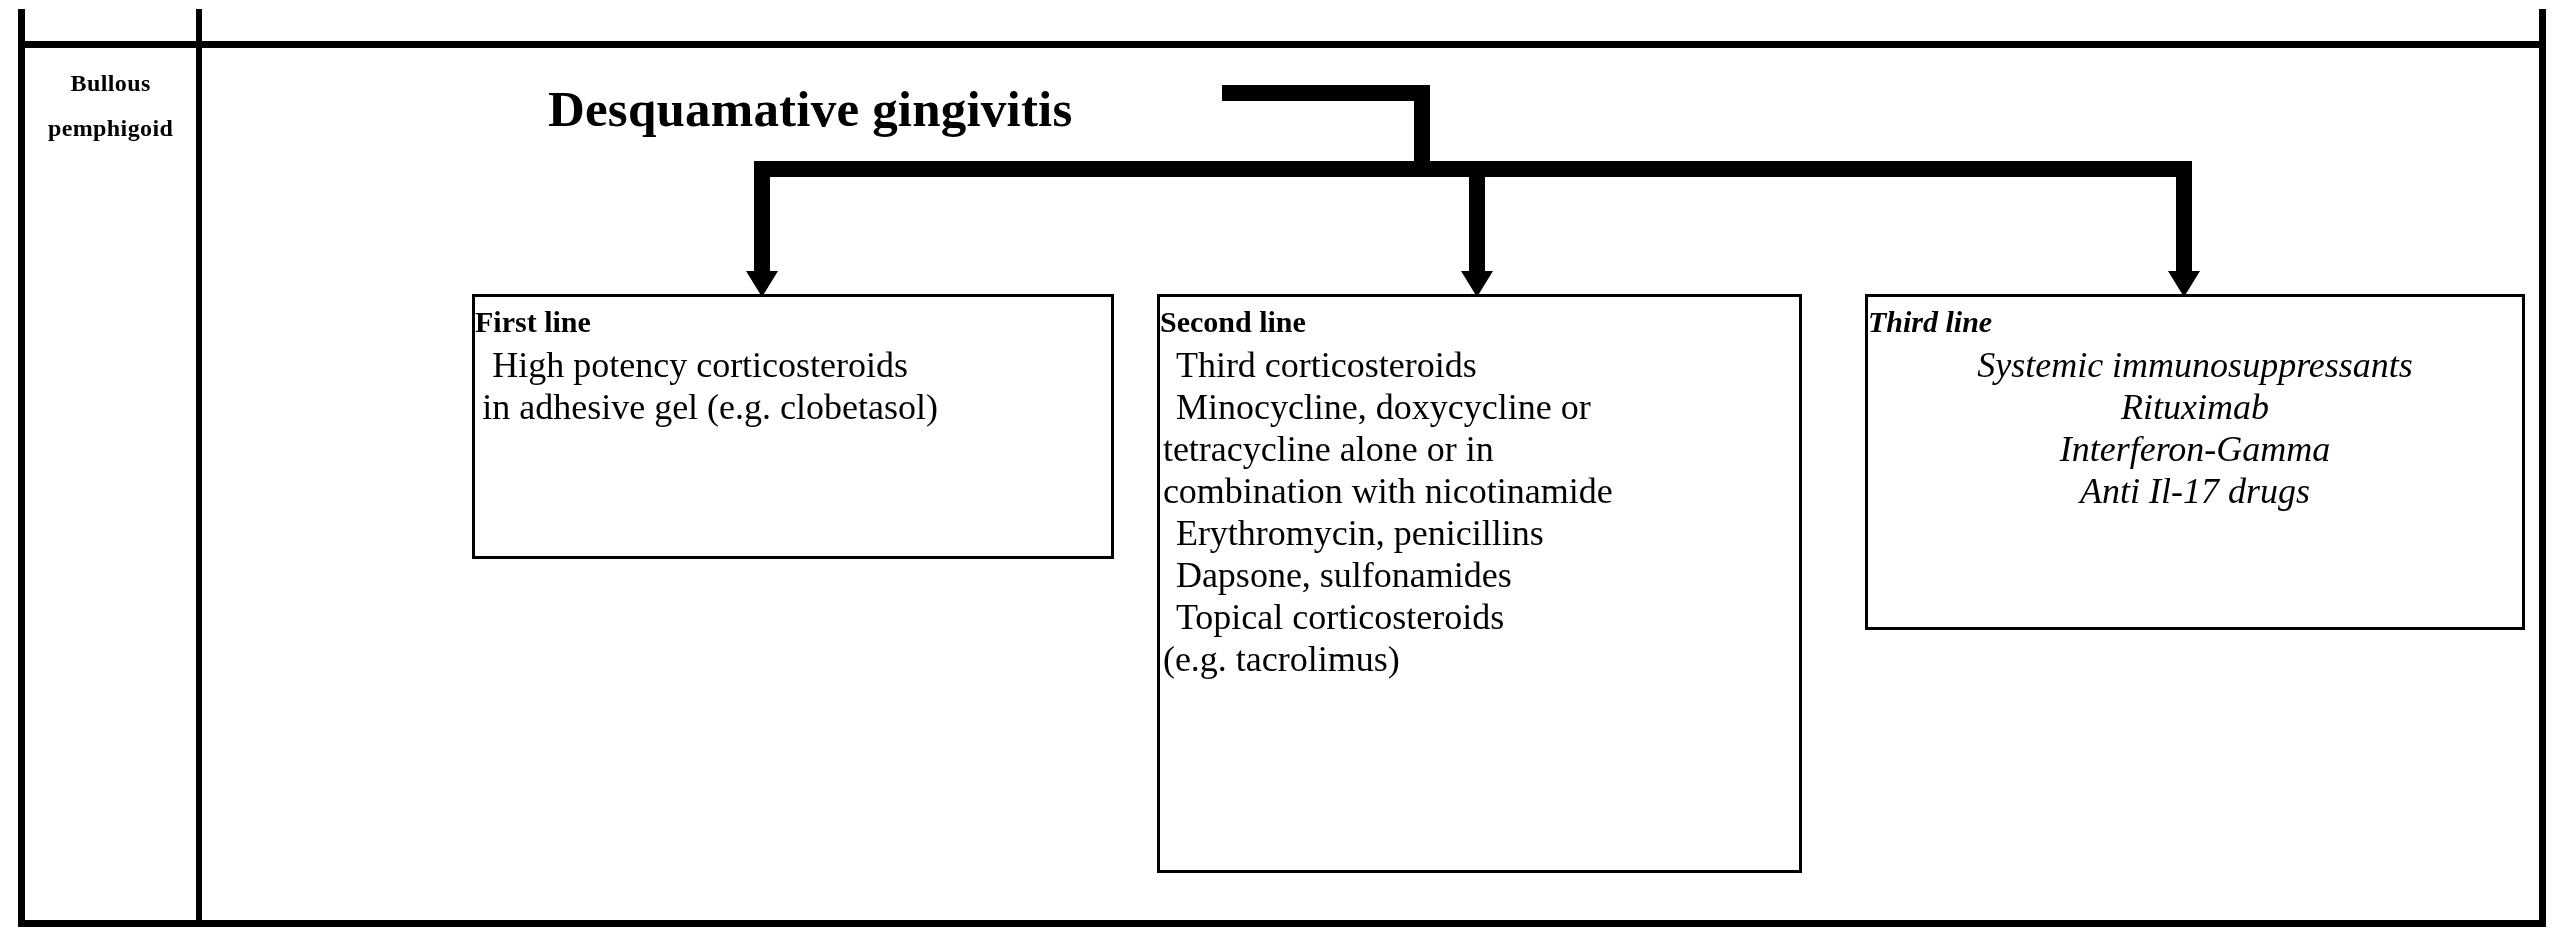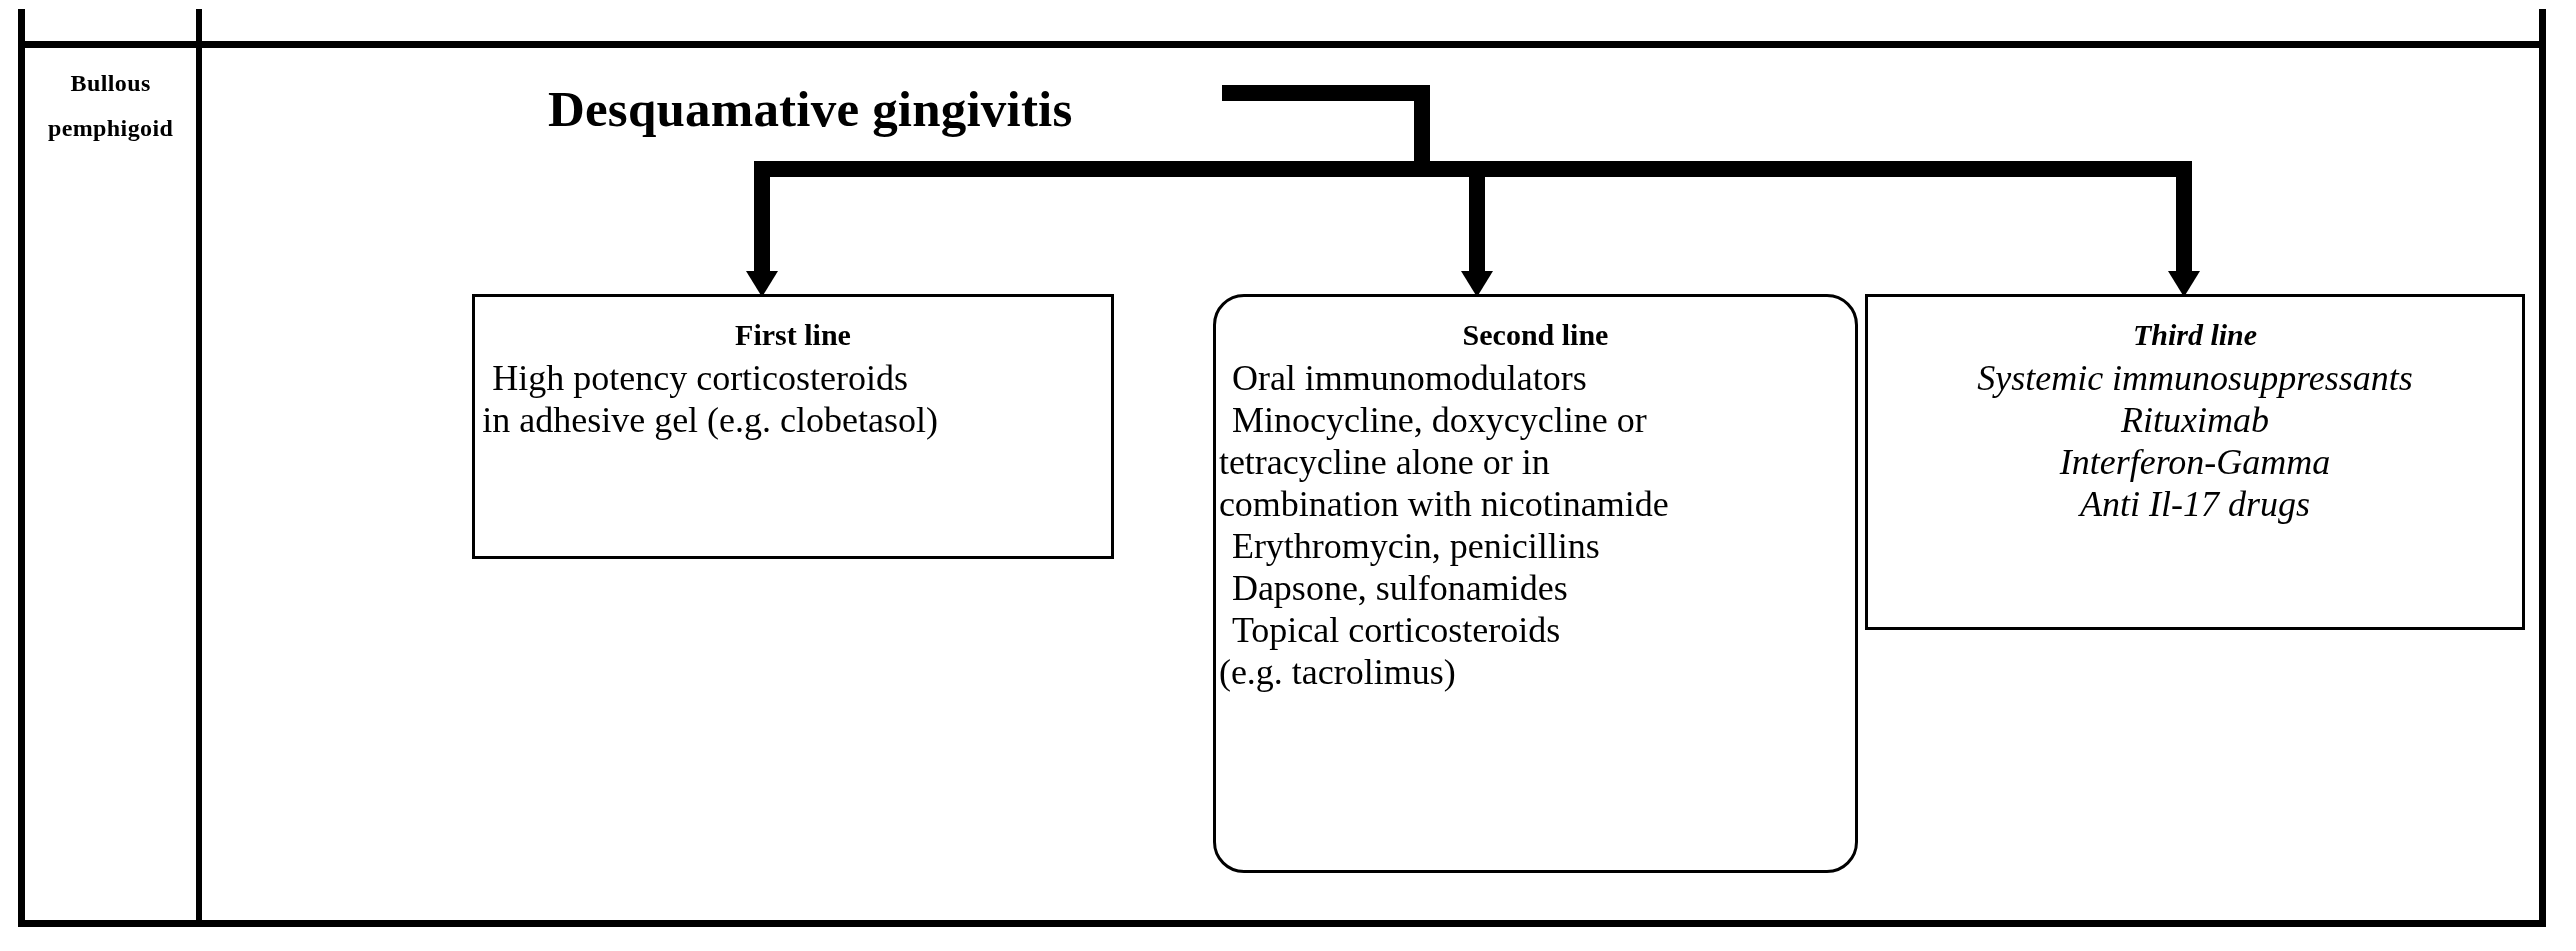--- a/index.html
+++ b/index.html
@@ -85,29 +85,29 @@
   #arrow-third  { left: 2168px; top: 271px; }
 
   
   .tx-box {
     position: absolute;
     border: 3.6px solid #000000;
     background: #ffffff;
     box-sizing: border-box;
   }
   #box-first  { left: 472px;  top: 294px; width: 642px; height: 265px; }
-  #box-second { left: 1213px; top: 294px; width: 645px; height: 579px; border-radius: 31px; }
+  #box-second { left: 1157px; top: 294px; width: 645px; height: 579px; }
   #box-third  { left: 1865px; top: 294px; width: 660px; height: 336px; font-style: italic; }
 
   .tx-title {
-    text-align: center;
+    text-align: left;
     font-weight: bold;
     font-size: 30px;
     line-height: 39px;
-    margin-top: 18px;
+    margin-top: 5px;
     margin-bottom: 2.9px;
   }
   .tx-lines {
     font-size: 36px;
     line-height: 42px;
   }
   .tx-lines div {
     white-space: nowrap;
   }
   
@@ -151,21 +151,21 @@
     <div class="tx-title">First line</div>
     <div class="tx-lines">
       <div class="indent">High potency corticosteroids</div>
       <div>in adhesive gel (e.g. clobetasol)</div>
     </div>
   </div>
 
   <div class="tx-box" id="box-second">
     <div class="tx-title">Second line</div>
     <div class="tx-lines">
-      <div class="indent">Oral immunomodulators</div>
+      <div class="indent">Third corticosteroids</div>
       <div class="indent">Minocycline, doxycycline or</div>
       <div>tetracycline alone or in</div>
       <div>combination with nicotinamide</div>
       <div class="indent">Erythromycin, penicillins</div>
       <div class="indent">Dapsone, sulfonamides</div>
       <div class="indent">Topical corticosteroids</div>
       <div>(e.g. tacrolimus)</div>
     </div>
   </div>
 

